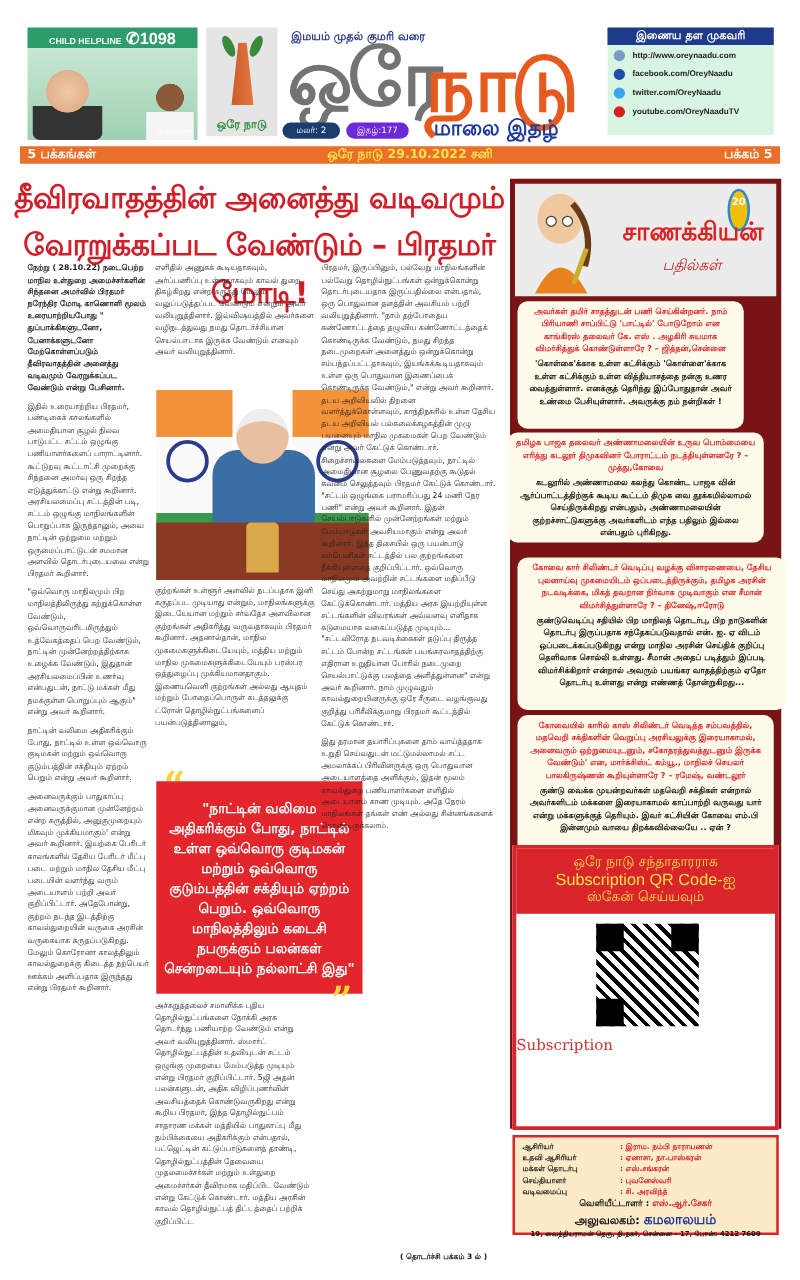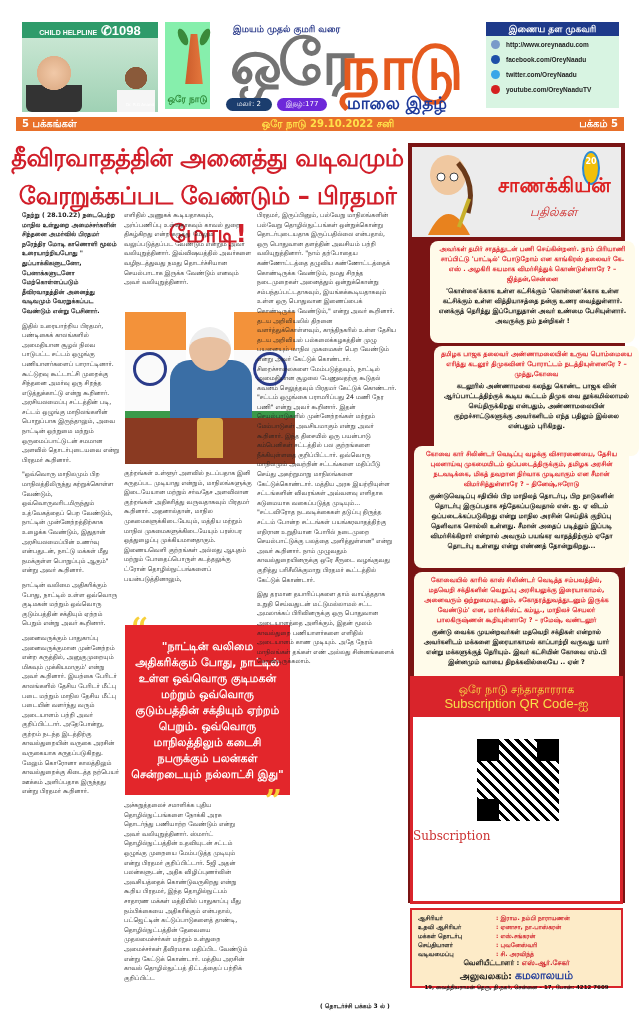--- a/index.html
+++ b/index.html
@@ -4,21 +4,21 @@
 <style>
 *{box-sizing:border-box;margin:0;padding:0}
 body{width:640px;height:1024px;background:#fff;font-family:"DejaVu Sans",sans-serif;color:#111;overflow:hidden;position:relative}
 .abs{position:absolute}
 
 .helpline{left:22px;top:22px;width:136px;height:90px;background:linear-gradient(180deg,#2e9b6a 0,#2e9b6a 18%,#c8e6d2 18%,#9fd1b4 100%);overflow:hidden}
 .helpline .hl-txt{position:absolute;left:0;top:1px;width:100%;text-align:center;color:#fff;font-weight:bold;font-size:13px;font-family:"Liberation Sans",sans-serif}
 .face1{position:absolute;left:4px;top:30px;width:56px;height:60px;background:radial-gradient(circle at 50% 35%,#f1c9a8 0,#e0b08a 35%,transparent 36%),linear-gradient(#fff0,#fff0 55%,#333 55%);border-radius:6px}
 .face2{position:absolute;left:95px;top:40px;width:38px;height:50px;background:radial-gradient(circle at 50% 32%,#8a5a3a 0,#8a5a3a 28%,transparent 29%),linear-gradient(#fff0,#fff0 55%,#f5f5f5 55%)}
 .face2cap{position:absolute;left:104px;top:80px;color:#fff;font-size:4px}
-.logo-box{left:165px;top:22px;width:45px;height:87px;background:#86efac}
+.logo-box{left:165px;top:22px;width:57px;height:87px;background:#e5e5e5}
 .lighthouse{position:absolute;left:18px;top:12px;width:22px;height:50px;background:linear-gradient(90deg,#c8592a,#e87b3f);clip-path:polygon(35% 0,65% 0,90% 100%,10% 100%)}
 .leaf{position:absolute;top:6px;width:8px;height:18px;background:#3a8a3a;border-radius:50%}
 .logo-name{position:absolute;left:0;bottom:4px;width:100%;text-align:center;color:#2e8b3a;font-weight:bold;font-size:9px}
 .tagline{left:233px;top:24px;color:#2a3a8a;font-size:9px;font-weight:bold}
 .title-o{left:230px;top:38px;color:#737373;font-size:62px;font-weight:bold;font-family:Liberation Mono, monospace;letter-spacing:-4px;line-height:60px}
 .title-n{left:340px;top:38px;color:#e55a1e;font-size:62px;font-weight:bold;font-family:"DejaVu Serif",serif;letter-spacing:-4px;line-height:60px}
 .pill1{left:226px;top:98px;width:46px;height:13px;background:#1b3d6e;color:#fff;border-radius:8px;font-size:7px;text-align:center;line-height:13px}
 .pill2{left:277px;top:98px;width:50px;height:13px;background:#6d28d9;color:#fff;border-radius:8px;font-size:7px;text-align:center;line-height:13px}
 .evening{left:347px;top:93px;color:#1e3a9a;font-size:17px;font-weight:bold}
 .web-box{left:486px;top:22px;width:133px;height:86px;background:#d8f4e2}
@@ -55,22 +55,22 @@
 
 .rp{left:408px;top:143px;width:217px;height:760px;background:#7a1414}
 .ch-head{left:412px;top:147px;width:209px;height:90px;background:#ececec}
 .chanakya{position:absolute;left:6px;top:6px;width:60px;height:82px}
 .ch-title{position:absolute;left:86px;top:26px;color:#d22;font-size:20px;font-weight:bold}
 .ch-sub{position:absolute;left:118px;top:58px;color:#c22;font-size:12px;font-style:italic}
 .ch-20{position:absolute;left:170px;top:4px;width:18px;height:34px;border-radius:50%;background:#f2c00a;color:#fff;font-size:8px;font-weight:bold;text-align:center;line-height:18px;border:2px solid #2b8ad6}
 .qa{background:#fffbea;border-radius:8px;padding:3px 6px;text-align:center}
 .qa .q{color:#e0222a;font-size:6.5px;font-weight:bold;line-height:10px}
 .qa .a{color:#111;font-size:6.5px;font-weight:bold;line-height:10px;margin-top:2px}
-.qa1{left:430px;top:241px;width:205px;height:102px}
-.qa2{left:434px;top:346px;width:205px;height:110px}
+.qa1{left:414px;top:241px;width:181px;height:102px}
+.qa2{left:406px;top:346px;width:205px;height:88px}
 .qa3{left:414px;top:446px;width:215px;height:122px}
 .qa4{left:414px;top:572px;width:205px;height:112px}
 .sub{left:410px;top:676px;width:213px;height:228px;background:#fff;border:3px solid #d9242b}
 .sub-head{background:#d9242b;color:#f7e04a;text-align:center;font-weight:normal;font-size:11px;line-height:14px;padding:4px 0 6px}
 .sub-head .en{font-size:13px;font-family:"Liberation Sans",sans-serif}
 .qr{position:absolute;left:64px;top:60px;width:82px;height:82px;background:
  linear-gradient(#000,#000) 0 0/22px 22px no-repeat,
  linear-gradient(#000,#000) 60px 0/22px 22px no-repeat,
  linear-gradient(#000,#000) 0 60px/22px 22px no-repeat,
  repeating-linear-gradient(45deg,#000 0 3px,#fff 3px 7px),
@@ -213,20 +213,21 @@
 </div>
 <div class="abs qa qa4">
   <div class="q">கோவையில் காரில் காஸ் சிலிண்டர் வெடித்த சம்பவத்தில், மதவெறி சக்திகளின் வெறுப்பு அரசியலுக்கு இரையாகாமல், அனைவரும் ஒற்றுமையுடனும், சகோதரத்துவத்துடனும் இருக்க வேண்டும்' என, மார்க்சிஸ்ட் கம்யூ., மாநிலச் செயலர் பாலகிருஷ்ணன் கூறியுள்ளாரே ? – ரமேஷ், வண்டலூர்</div>
   <div class="a">குண்டு வைக்க முயன்றவர்கள் மதவெறி சக்திகள் என்றால் அவர்களிடம் மக்களை இரையாகாமல் காப்பாற்றி வருவது யார் என்று மக்களுக்குத் தெரியும். இவர் கட்சியின் கோவை எம்.பி இன்னமும் வாயை திறக்கவில்லையே .. ஏன் ?</div>
 </div>
 
 <div class="abs sub">
   <div class="sub-head">
     <div>ஒரே நாடு சந்தாதாரராக</div>
     <div class="en">Subscription QR Code-ஐ</div>
+    <div>ஸ்கேன் செய்யவும்</div>
   </div>
   <div class="qr"></div>
   <div class="qr-lbl">Subscription</div>
 </div>
 
 <div class="abs staff">
   <div class="srow">
       <span class="k">ஆசிரியர்</span>
       <span class="v">: இராம. நம்பி நாராயணன்</span>
     </div>

